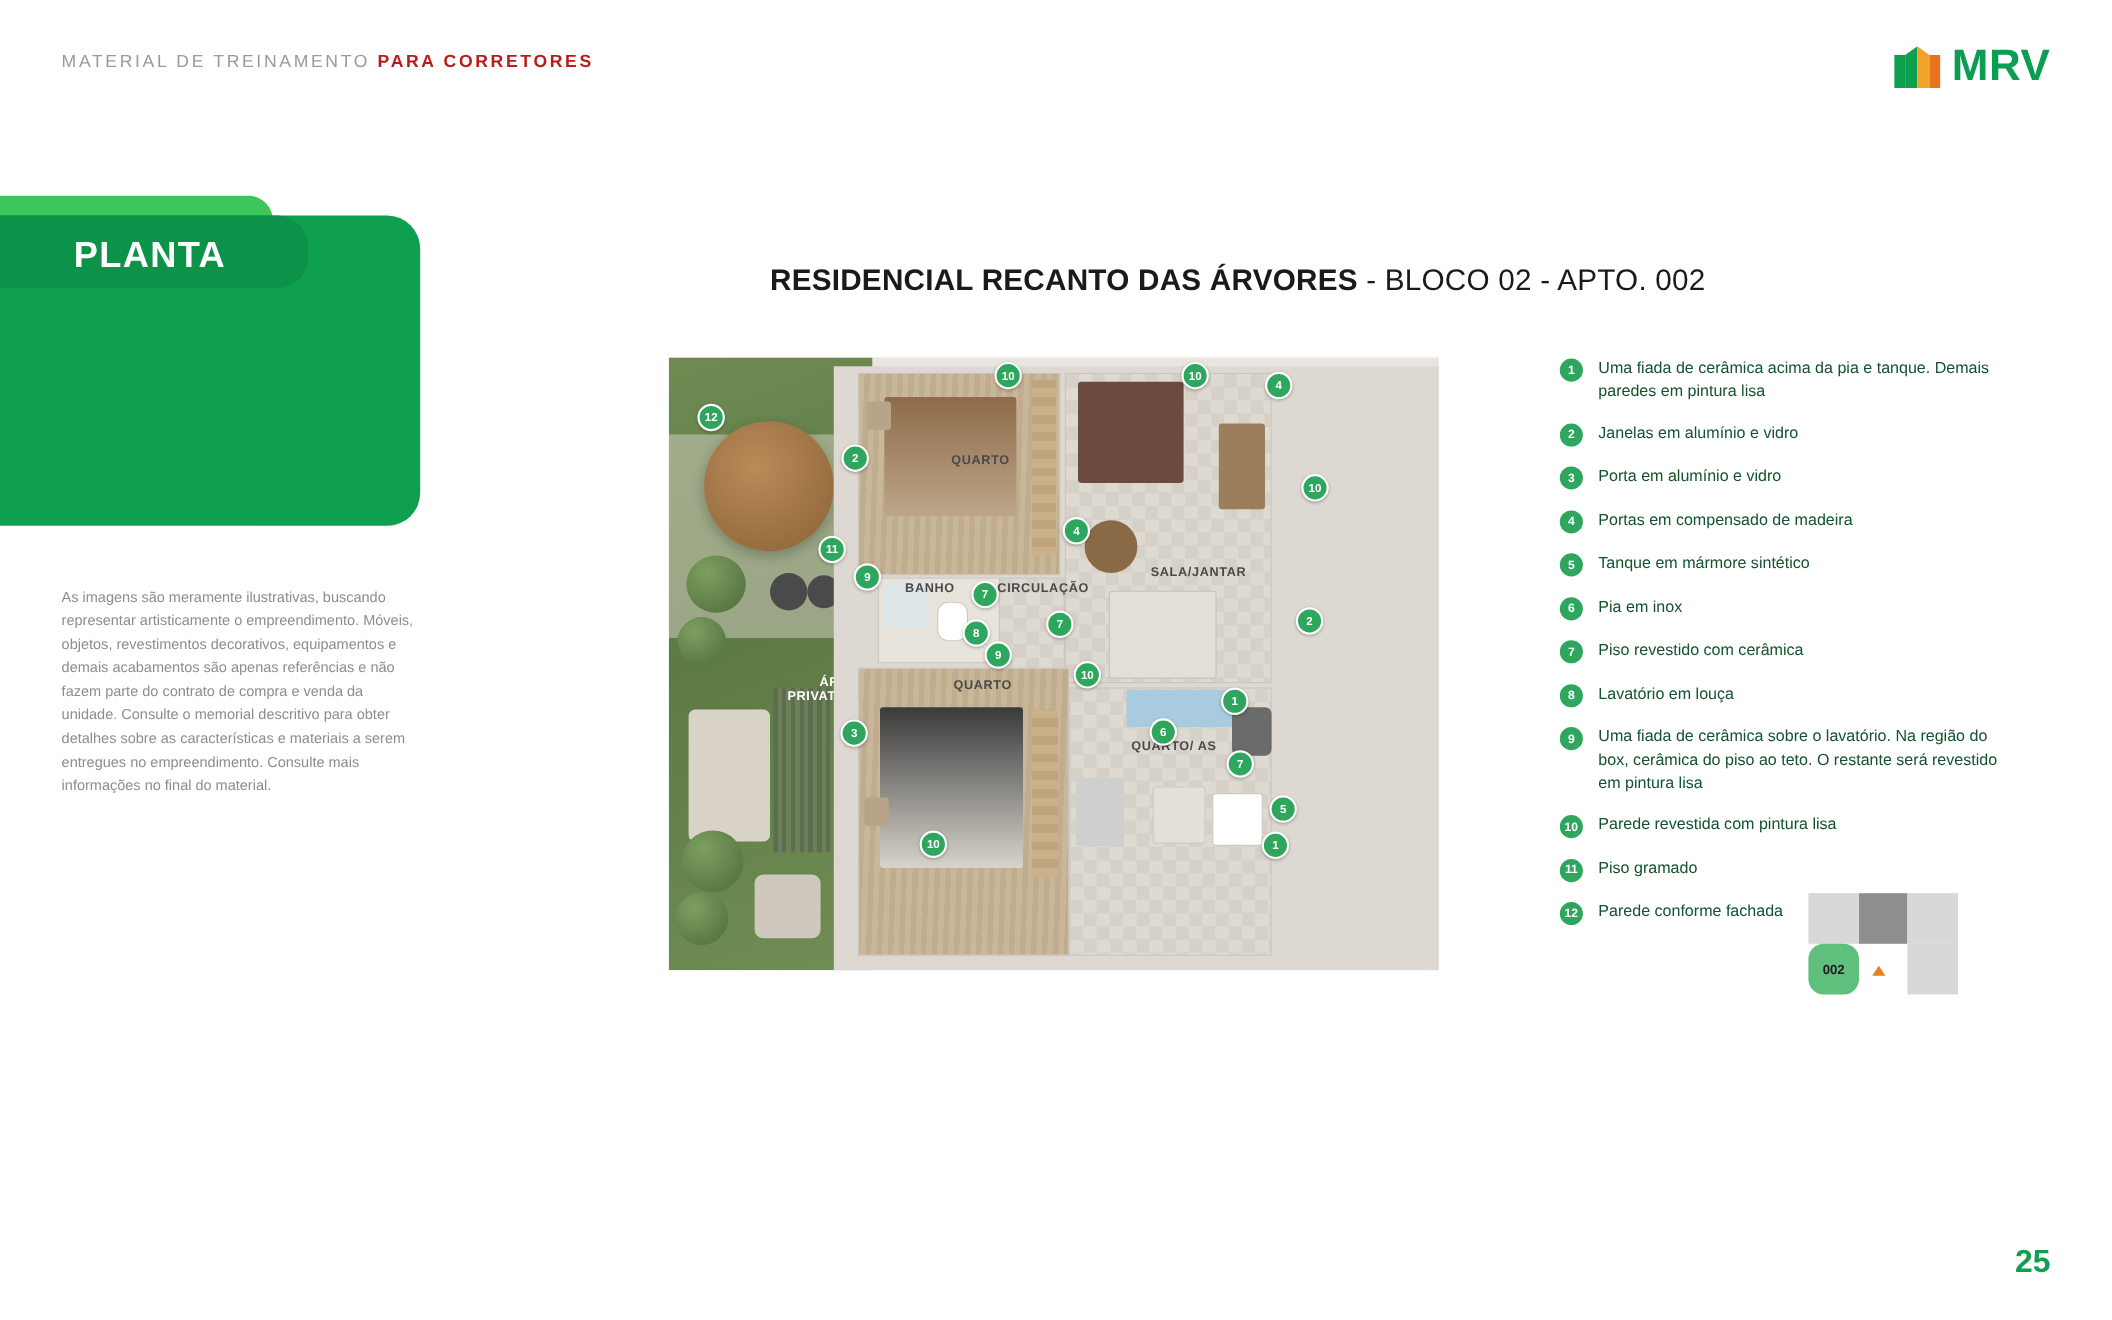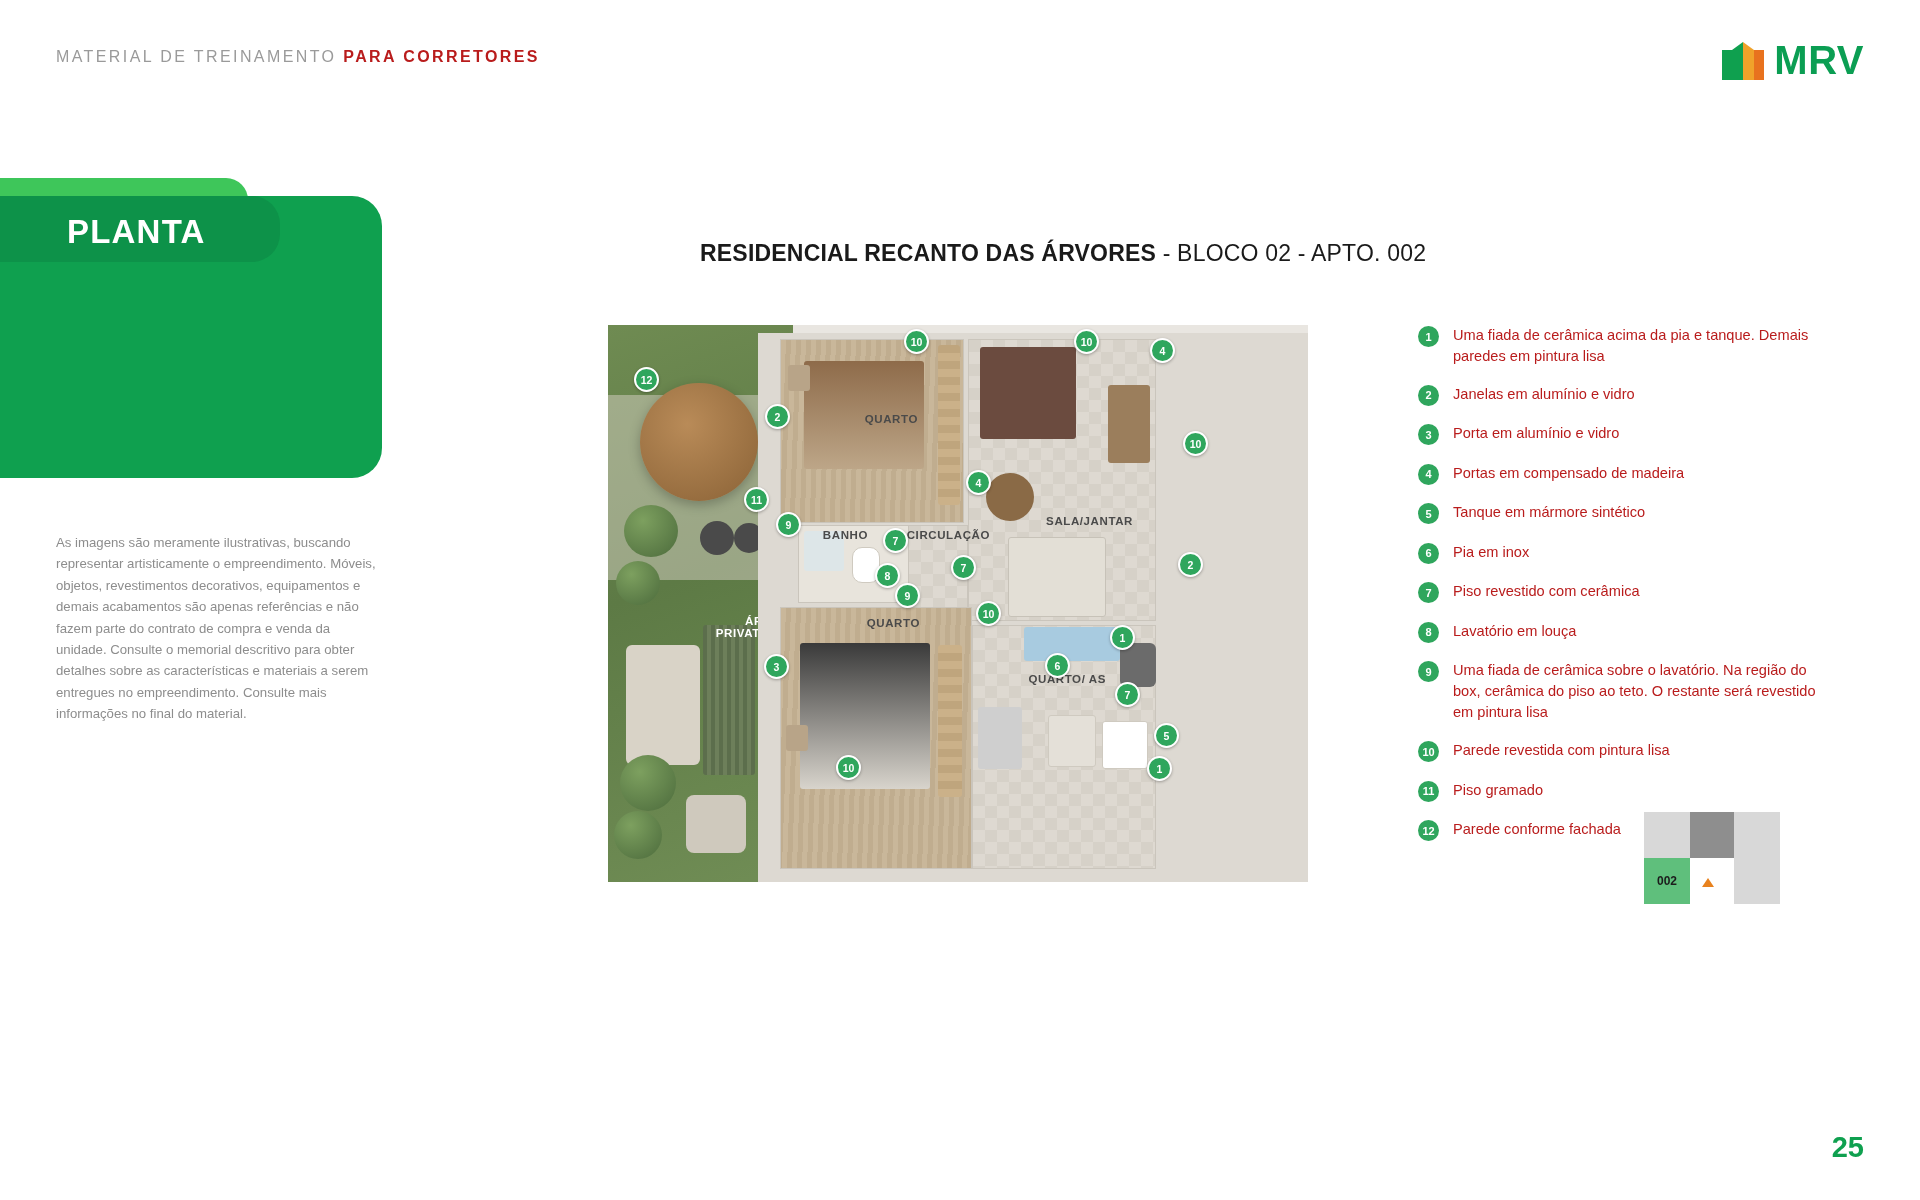--- a/index.html
+++ b/index.html
@@ -113,21 +113,21 @@
     font-size: 13.2px;
     line-height: 1.62;
     color: #8d8d8d;
   }
 
   
   .plan-title {
     position: absolute;
     left: 700px;
     top: 240px;
-    font-size: 23px;
+    font-size: 27px;
     color: #1a1a1a;
     letter-spacing: 0.2px;
   }
   .plan-title .b { font-weight: 700; }
   .plan-title .n { font-weight: 400; }
 
   
   .plan-wrap {
     position: absolute;
     left: 608px;
@@ -255,21 +255,21 @@
     font-size: 11px;
     font-weight: 700;
     display: flex;
     align-items: center;
     justify-content: center;
     margin-right: 14px;
     margin-top: 1px;
   }
   .legend-text {
     font-size: 14.6px;
-    color: #b91c1c;
+    color: #14532d;
     line-height: 1.42;
   }
 
   
   .keymap {
     position: absolute;
     left: 1644px;
     top: 812px;
     width: 136px;
     height: 110px;
@@ -280,20 +280,21 @@
   }
   .km-dark { background: #8e8e8e; }
   .km-green {
     background: #5fbf7c;
     color: #1c1c1c;
     font-size: 12px;
     font-weight: 700;
     display: flex;
     align-items: center;
     justify-content: center;
+    border-radius: 14px;
   }
   .km-arrow {
     position: absolute;
     width: 0; height: 0;
     border-left: 6px solid transparent;
     border-right: 6px solid transparent;
     border-bottom: 9px solid #e8821e;
   }
 
   

